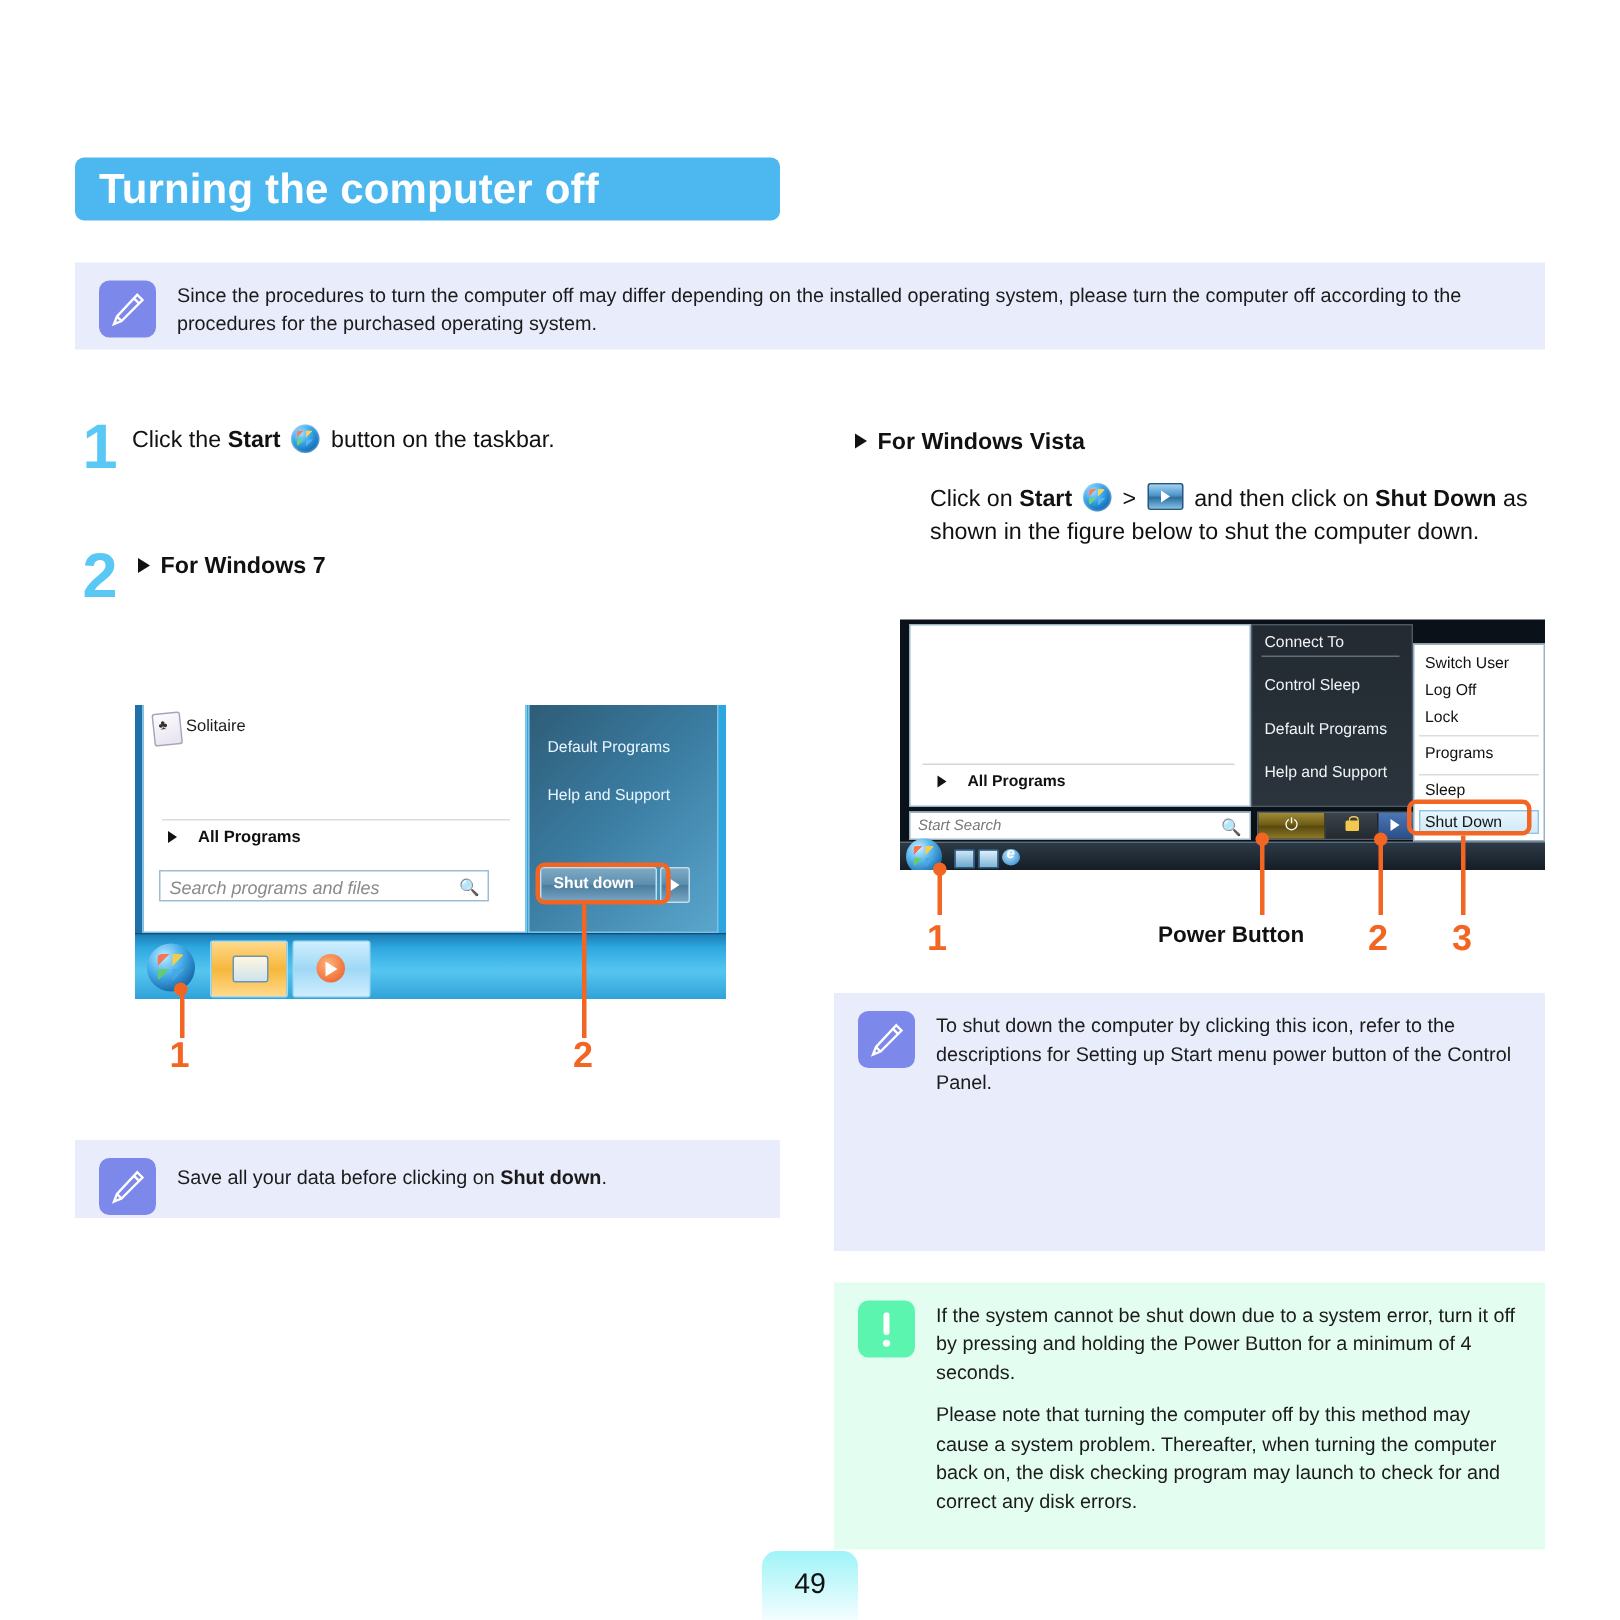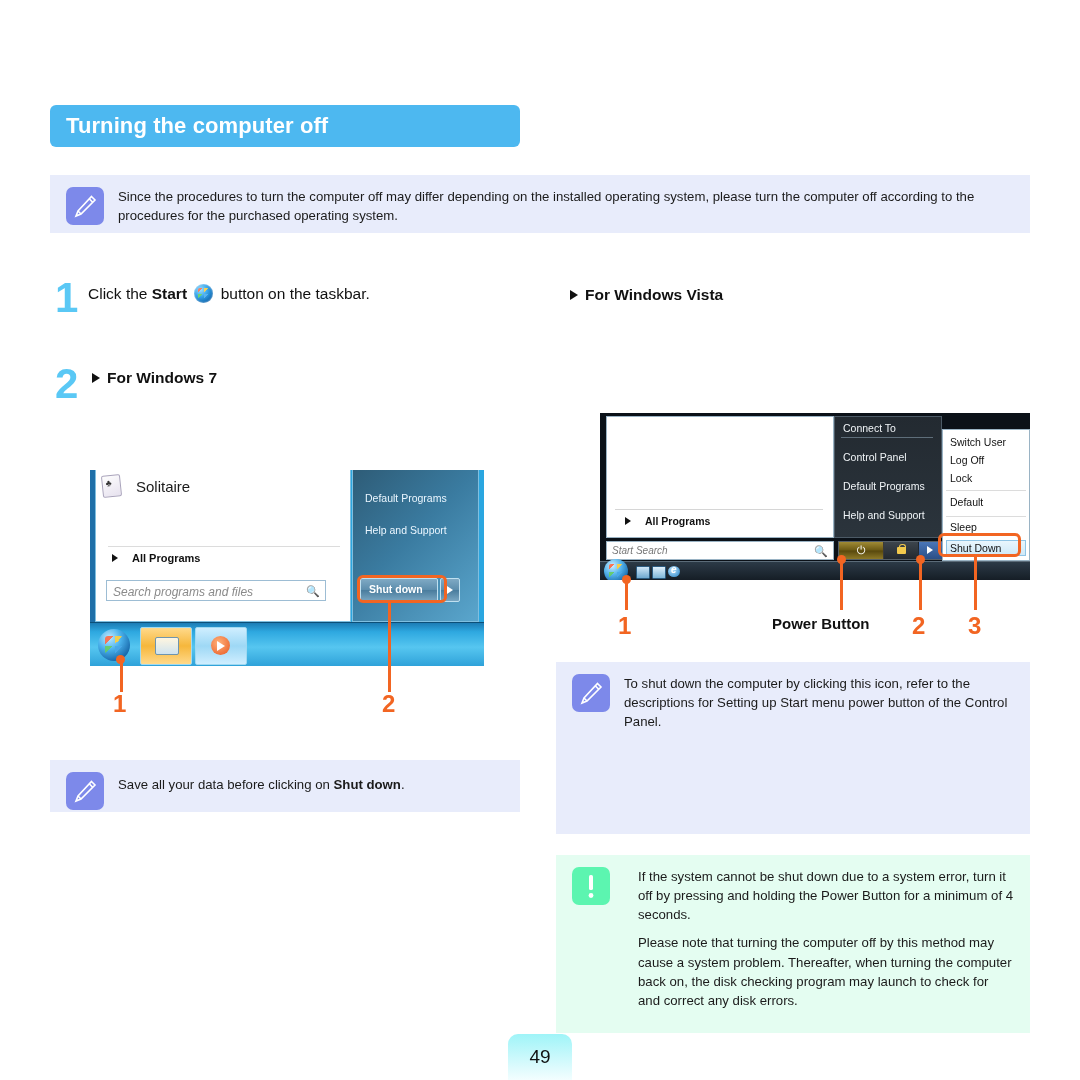--- a/index.html
+++ b/index.html
@@ -14,32 +14,32 @@
   .page{position:absolute;left:0;top:0;width:1080px;height:1080px;}
 
   
   .section-header{
     position:absolute;left:50px;top:105px;width:470px;height:42px;
     background:#4db8f0;
     border-radius:6px;
     display:flex;align-items:center;
   }
   .section-header .title{
-    color:#ffffff;font-size:22px;font-weight:bold;letter-spacing:.1px;
+    color:#ffffff;font-size:28px;font-weight:bold;letter-spacing:.1px;
     padding-left:16px;
   }
 
   
   .note-box{
     position:absolute;
     background:#e8ecfb;
     display:flex;
     box-sizing:border-box;
   }
-  .note-box.green{background:#e4fdf1;gap:14px;}
+  .note-box.green{background:#e4fdf1;}
   .note-icon{
     width:38px;height:38px;flex:0 0 38px;
     border-radius:7px;
     background:#7d89ea;
     margin:12px 14px 0 16px;
     position:relative;
   }
   .note-icon.green-icon{background:#5cf5b0;}
   .note-icon svg{position:absolute;left:0;top:0;}
   .note-body{
@@ -118,21 +118,21 @@
   .figure{position:absolute;overflow:hidden;}
 
   
   #fig-win7{left:90px;top:470px;width:394px;height:196px;background:#2aa6e0;}
   .w7-frameL{position:absolute;left:5px;top:0;width:256px;height:152px;
     background:#ffffff;border:1px solid #7fbfe0;border-top:none;box-sizing:border-box;}
   .w7-frameR{position:absolute;left:262px;top:0;width:127px;height:152px;
     background:linear-gradient(135deg,#2e5c77 0%,#3a7ba0 45%,#5aa6cd 100%);
     border:1px solid #7fbfe0;border-top:none;box-sizing:border-box;}
   .w7-left-edge{position:absolute;left:0;top:0;width:5px;height:152px;background:#1f6fa8;}
-  .w7-solitaire{position:absolute;left:40px;top:8px;font-size:15px;color:#1b1b1b;}
+  .w7-solitaire{position:absolute;left:28px;top:8px;font-size:11px;color:#1b1b1b;}
   .w7-sol-icon{position:absolute;left:6px;top:5px;width:17px;height:20px;
     background:linear-gradient(160deg,#fdfdfd 0%,#e7e2ef 100%);
     border:1px solid #a9a3bb;border-radius:2px;transform:rotate(-6deg);}
   .w7-sol-icon::after{content:"\2663";position:absolute;left:3px;top:2px;font-size:9px;color:#333;}
   .w7-sep{position:absolute;left:12px;top:76px;width:232px;height:1px;background:#dcdcdc;}
   .w7-allprog{position:absolute;left:36px;top:82px;font-size:11px;font-weight:bold;color:#111;}
   .w7-allprog-tri{position:absolute;left:16px;top:84px;width:0;height:0;
     border-left:6px solid #111;border-top:4px solid transparent;border-bottom:4px solid transparent;}
   .w7-searchwrap{position:absolute;left:10px;top:110px;width:220px;height:21px;
     background:#fff;border:1px solid #9dbdd4;box-sizing:border-box;}
@@ -327,49 +327,59 @@
     </div>
     <div class="note-body" style="padding-top:15px;">
       <p><span>Save all your data before clicking on</span> <b>Shut down</b><span>.</span></p>
     </div>
   </div>
 
   <div class="bullet-head" style="left:570px;top:286px;">
     <span class="tri"></span><span>For Windows Vista</span>
   </div>
 
+  <div class="btext" style="left:620px;top:322px;width:400px;font-weight:bold;">
+    <span style="font-weight:normal;">Click on</span>
+    <b>Start</b>
+    <span class="orb"></span>
+    <span style="font-weight:normal;">&gt;</span>
+    <span class="arrow-btn"></span>
+    <span style="font-weight:normal;">and then click on</span>
+    <b>Shut Down</b>
+    <span style="font-weight:normal;">as shown in the figure below to shut the computer down.</span>
+  </div>
 
   <div class="figure" id="fig-vista">
     <div class="v-left">
       <div class="v-sep"></div>
       <div class="v-allprog-tri"></div>
       <div class="v-allprog">All Programs</div>
     </div>
     <div class="v-right">
       <div class="v-ritem" style="top:5px;">Connect To</div>
       <div class="v-rsep"></div>
-      <div class="v-ritem" style="top:34px;">Control Panel</div>
+      <div class="v-ritem" style="top:34px;">Control Sleep</div>
       <div class="v-ritem" style="top:63px;">Default Programs</div>
       <div class="v-ritem" style="top:92px;">Help and Support</div>
     </div>
     <div class="v-search">
       <span>Start Search</span>
       <span class="mag">🔍</span>
     </div>
     <div class="v-btnbar">
       <div class="v-pw"></div>
       <div class="v-lock"></div>
       <div class="v-arw"></div>
     </div>
     <div class="v-menu">
       <div class="v-mitem" style="top:6px;">Switch User</div>
       <div class="v-mitem" style="top:24px;">Log Off</div>
       <div class="v-mitem" style="top:42px;">Lock</div>
       <div class="v-msep" style="top:60px;"></div>
-      <div class="v-mitem" style="top:66px;">Default</div>
+      <div class="v-mitem" style="top:66px;">Programs</div>
       <div class="v-msep" style="top:86px;"></div>
       <div class="v-mitem" style="top:91px;">Sleep</div>
       <div class="v-sd-hl"></div>
       <div class="v-mitem" style="top:112px;">Shut Down</div>
     </div>
     <div class="v-taskbar">
       <div class="v-orb"></div>
       <div class="v-qt v-qt1"></div>
       <div class="v-qt v-qt2"></div>
       <div class="v-qt v-qt3"></div>

